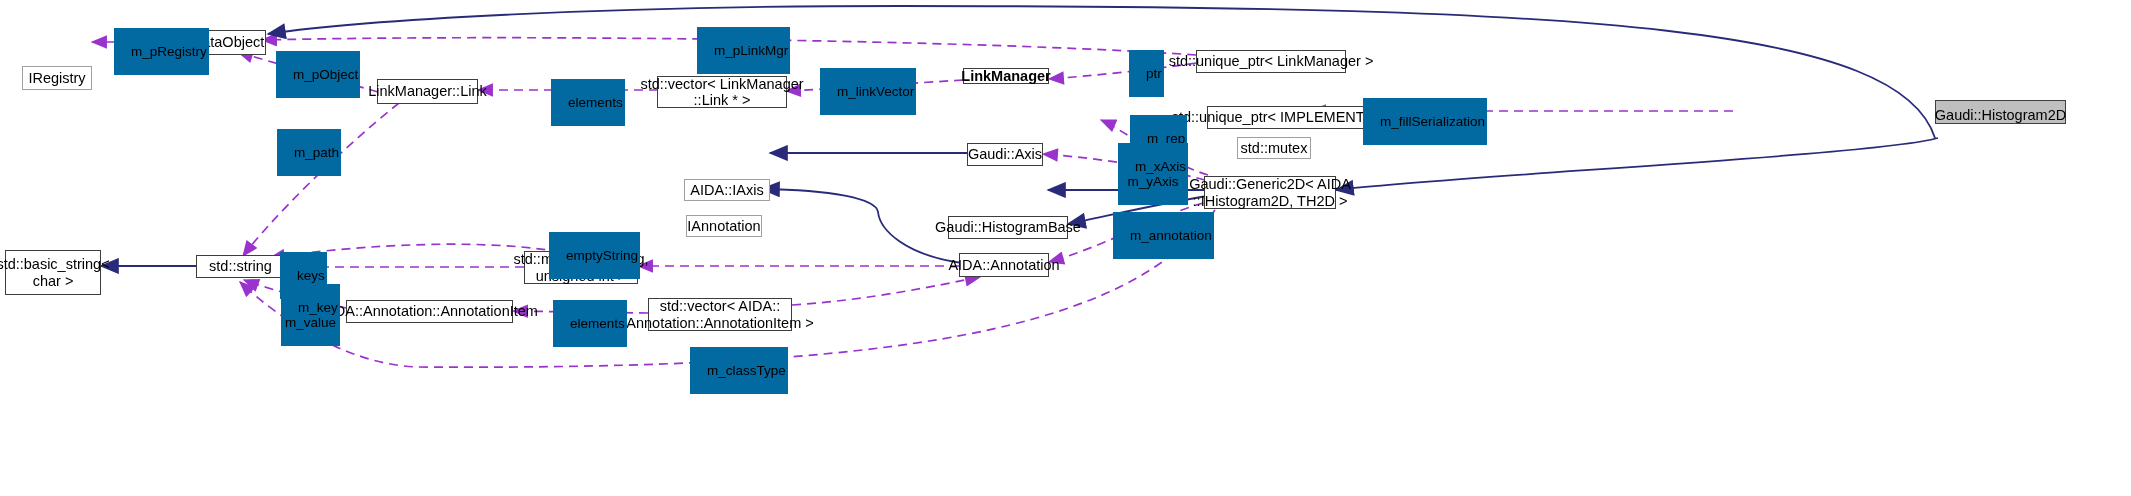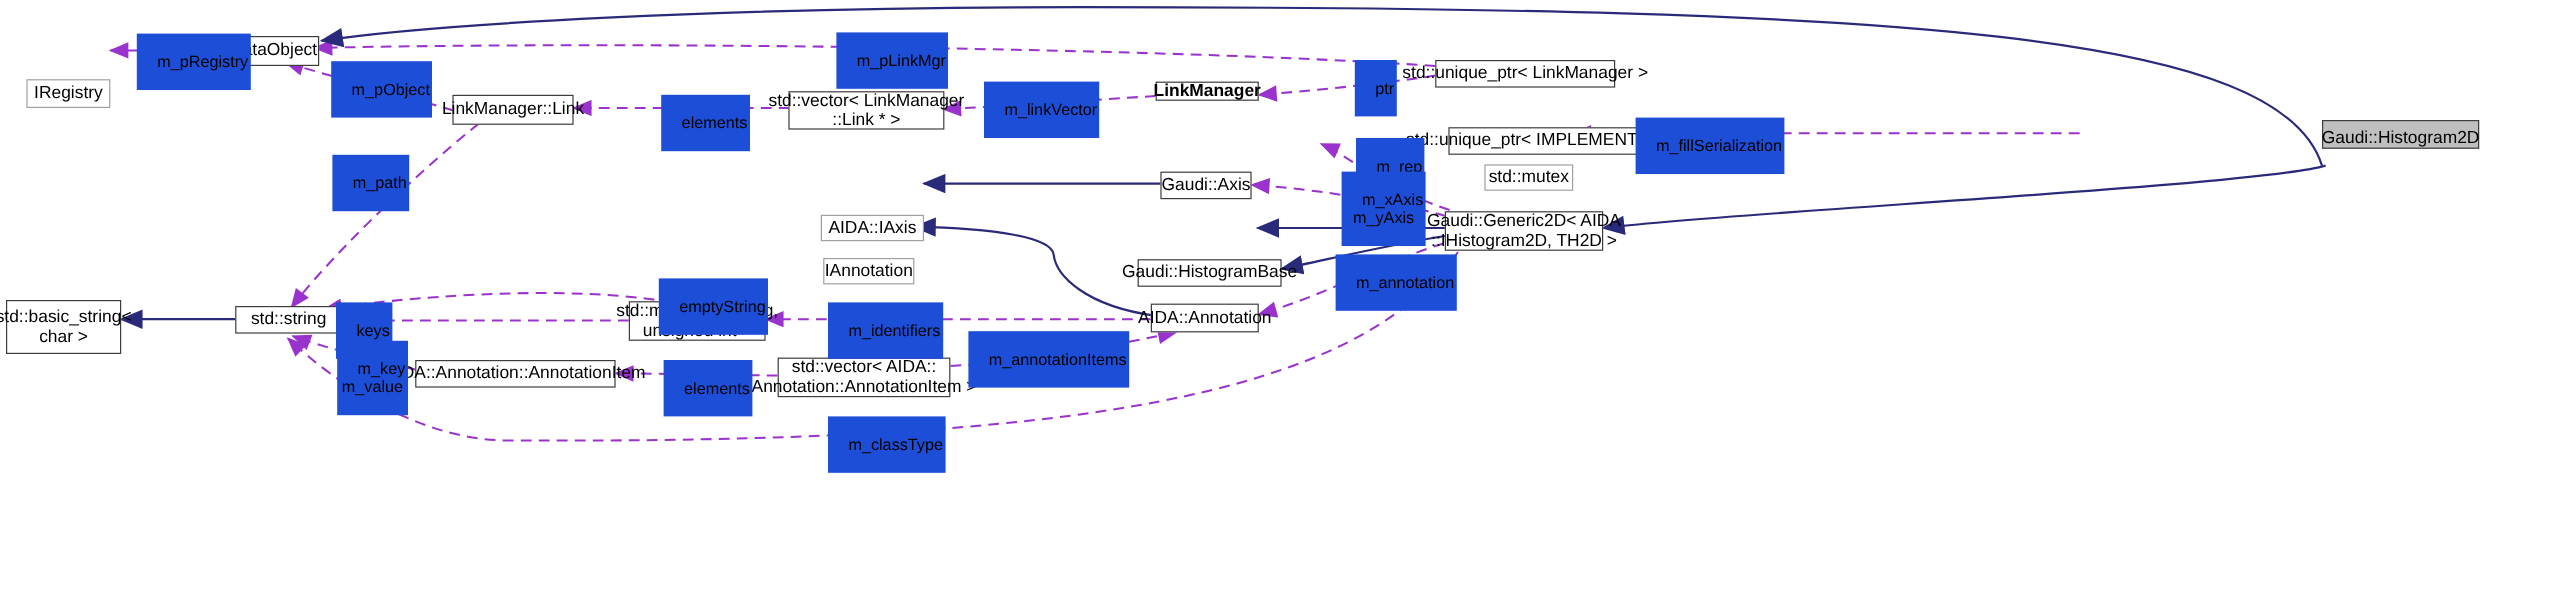--- a/index.html
+++ b/index.html
@@ -45,21 +45,21 @@
   .node.current {
     border: 1.6px solid #3d3d3d;
     background: #bfbfbf;
     font-size: 14.5px;
     align-items: flex-end;
   }
   .edge-label {
     position: absolute;
     font-size: 13.5px;
     color: #000000;
-    background: #1d4ed8;
+    background: #0369a1;
     white-space: pre;
     text-align: center;
     line-height: 1.15;
     padding: 0 2px;
   }
 </style>
 </head>
 <body>
 
 <div id="diagram-root">
@@ -266,27 +266,21 @@
   </div>
 
   <div class="edge-label" style="left:549px; top:232px;">
     <span>emptyString</span>
   </div>
 
   <div class="edge-label" style="left:280px; top:252px;">
     <span>keys</span>
   </div>
 
-  <div class="edge-label" style="left:690px; top:252px;">
-    <span>m_identifiers</span>
-  </div>
-
-  <div class="edge-label" style="left:807px; top:276px;">
-    <span>m_annotationItems</span>
-  </div>
+
 
   <div class="edge-label" style="left:281px; top:284px;">
     <span style="white-space:pre;">m_key
 m_value</span>
   </div>
 
   <div class="edge-label" style="left:553px; top:300px;">
     <span>elements</span>
   </div>
 

